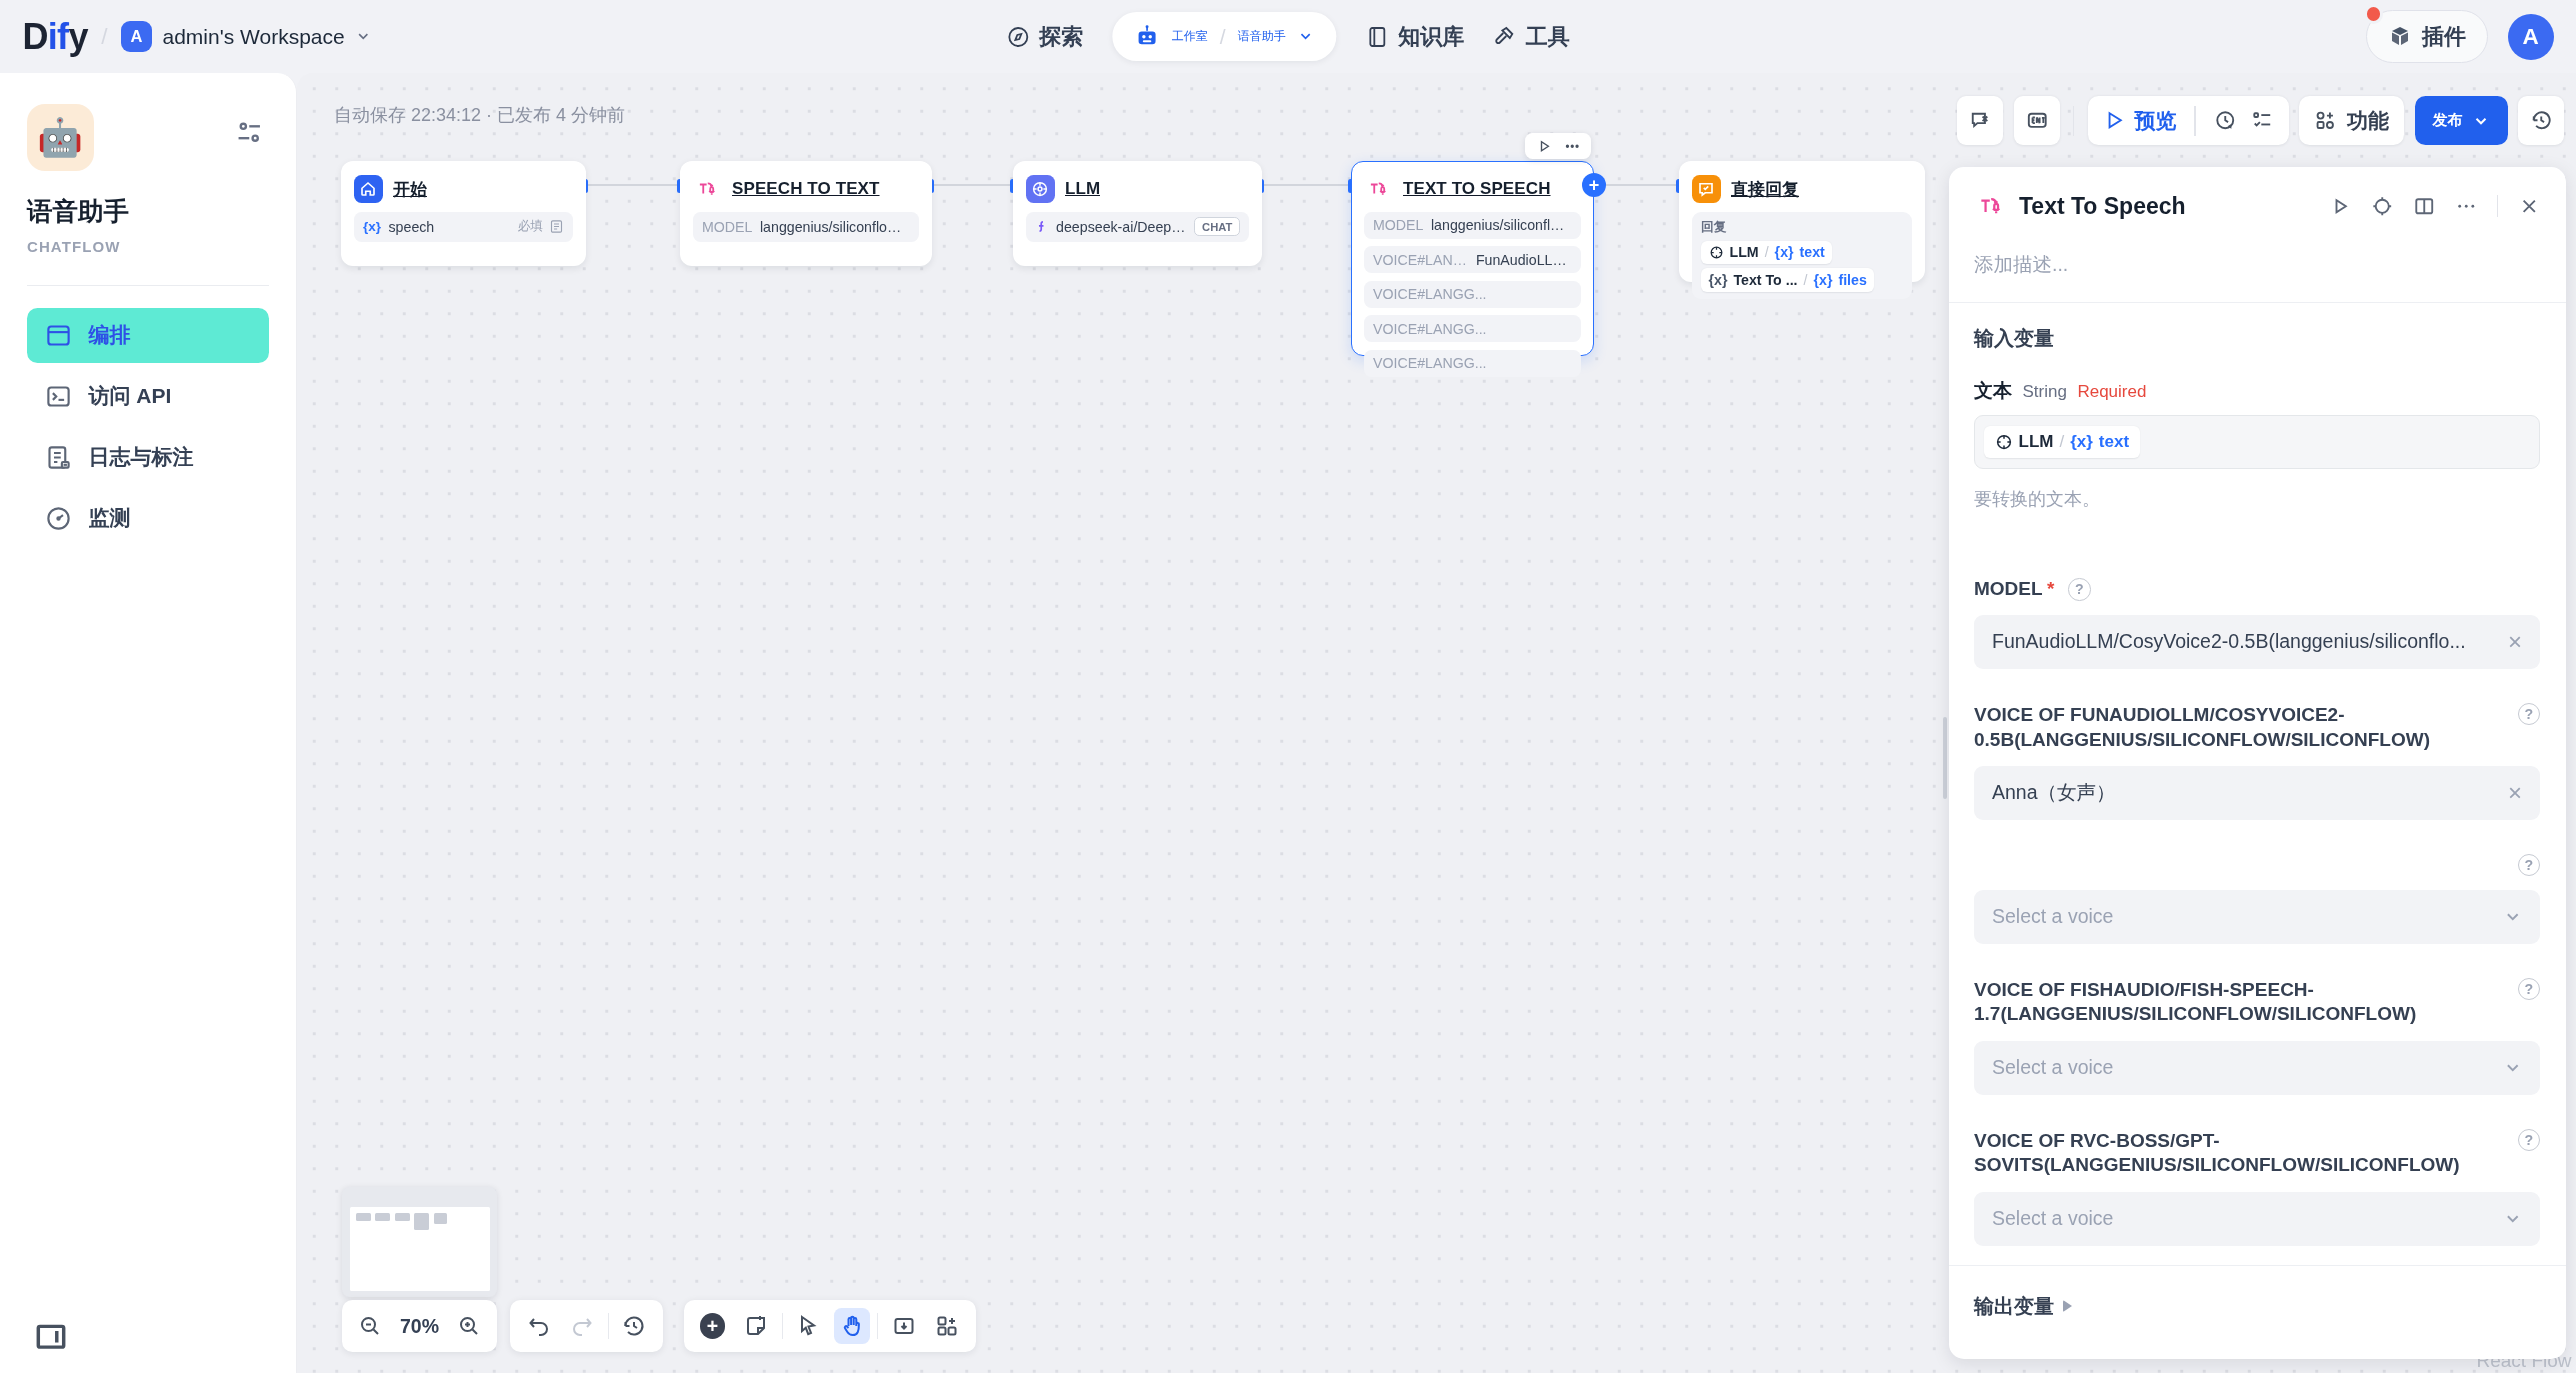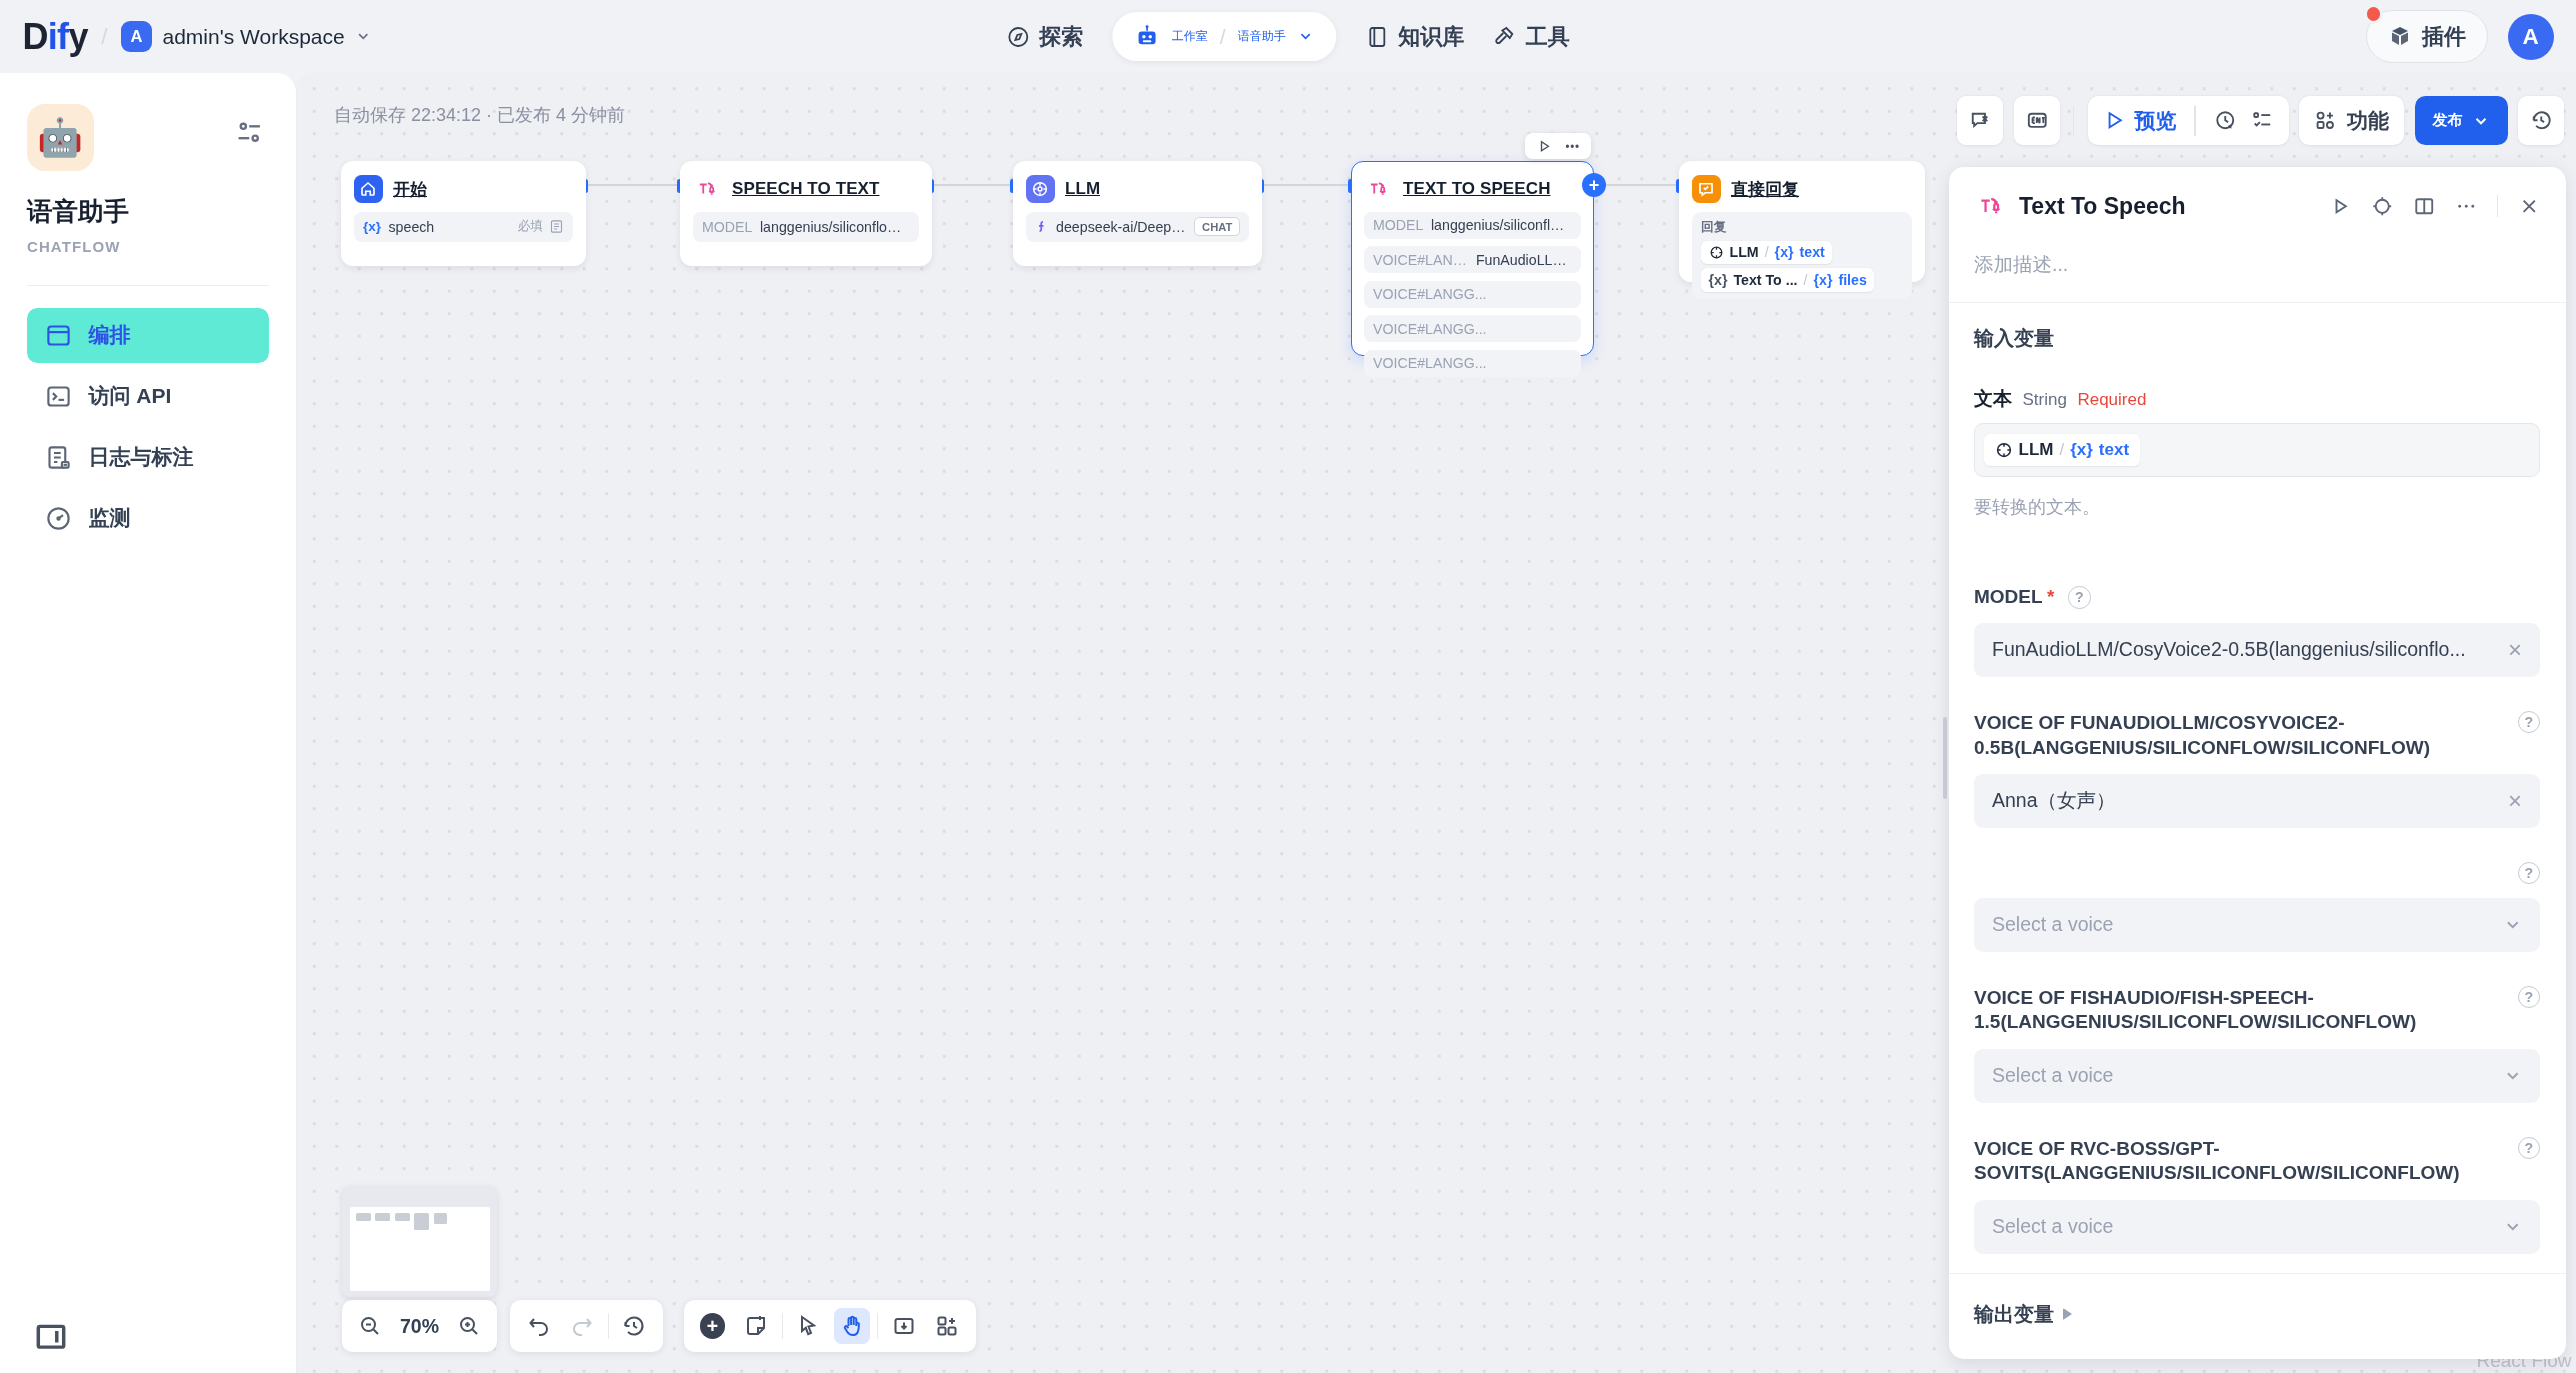--- a/index.html
+++ b/index.html
@@ -159,21 +159,21 @@
   .panel-head { display:flex; align-items:center; gap:12px; }
   .panel-head .nicon { width:33px; height:33px; }
   .panel-head .nicon svg { width:22.5px; height:22.5px; }
   .panel-title { font-size:23px; font-weight:700; color:#16202E; flex:1; }
   .ph-icons { display:flex; align-items:center; gap:19.5px; }
   .ph-icons svg { width:22.5px; height:22.5px; stroke:#5D6676; stroke-width:2; fill:none; cursor:pointer; }
   .ph-div { width:1.1px; height:22.5px; background:#E2E4EA; }
   .desc-ph { margin-top:28.5px; font-size:19.5px; color:#9AA2B3; }
   .p-divider { height:0.7px; background:#EDEFF3; margin-top:24px; }
   .sec-head { font-size:20px; font-weight:700; color:#354052; }
-  .fld-row { display:flex; align-items:baseline; gap:10.5px; margin-top:34px; }
+  .fld-row { display:flex; align-items:baseline; gap:10.5px; margin-top:26px; }
   .fld-name { font-size:19px; font-weight:700; color:#16202E; }
   .fld-type { font-size:17px; color:#676F83; }
   .fld-req { font-size:17px; color:#E6483D; }
   .var-input { margin-top:10.5px; height:54px; background:#F5F6F8; border:1.1px solid #E4E7EA;
     border-radius:9px; display:flex; align-items:center; padding:0 9px; }
   .var-input .vpill { margin-top:0; font-size:17px; padding:6px 10.5px; }
   .var-input .vpill svg { width:18px; height:18px; }
   .help-txt { margin-top:18px; font-size:18px; color:#9AA2B3; }
   .lbl-row { display:flex; align-items:flex-start; margin-top:34px; }
   .lbl-txt { font-size:19px; font-weight:700; color:#354052; line-height:1.3; max-width:509px; }
@@ -706,21 +706,21 @@
       <span class="q-circle">?</span>
     </div>
     <div class="sel-field">
       <span class="ph">Select a voice</span>
       <svg class="dd" viewBox="0 0 24 24">
           <path d="M6 9l6 6 6-6"></path>
         </svg>
     </div>
 
     <div class="lbl-row">
-      <span class="lbl-txt">VOICE OF FISHAUDIO/FISH-SPEECH-1.5(LANGGENIUS/SILICONFLOW/SILICONFLOW)</span>
+      <span class="lbl-txt">VOICE OF FISHAUDIO/FISH-SPEECH-1.7(LANGGENIUS/SILICONFLOW/SILICONFLOW)</span>
       <span class="q-circle">?</span>
     </div>
     <div class="sel-field">
       <span class="ph">Select a voice</span>
       <svg class="dd" viewBox="0 0 24 24">
           <path d="M6 9l6 6 6-6"></path>
         </svg>
     </div>
 
     <div class="lbl-row">

